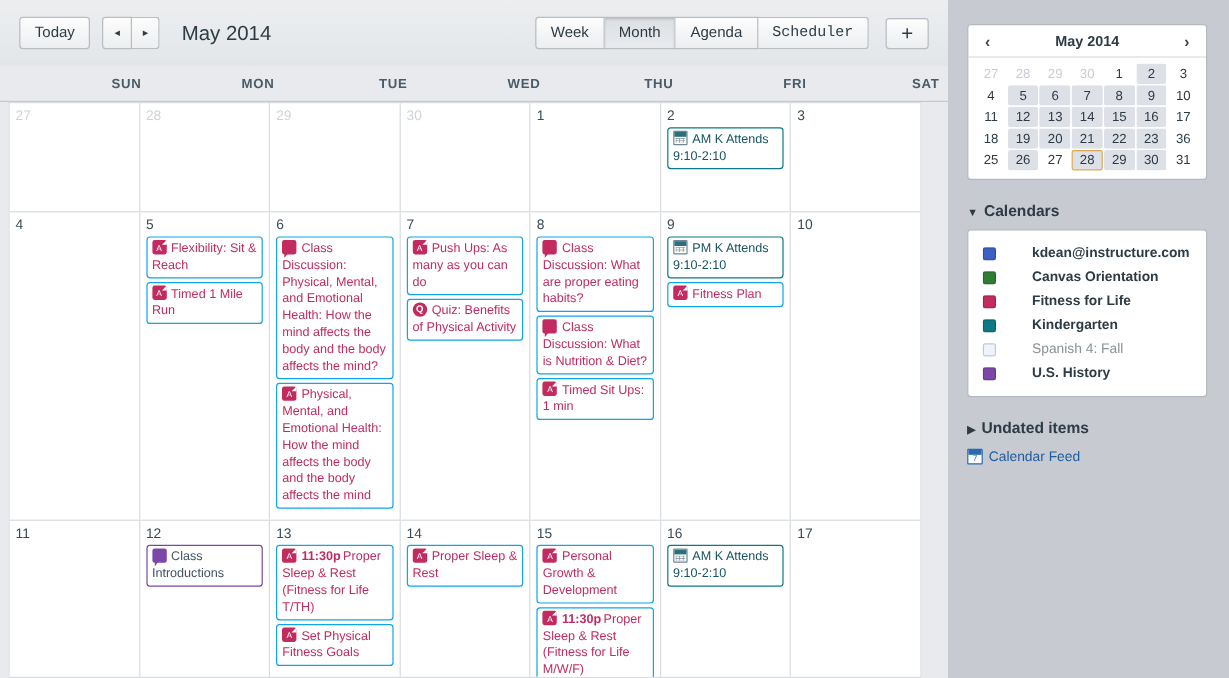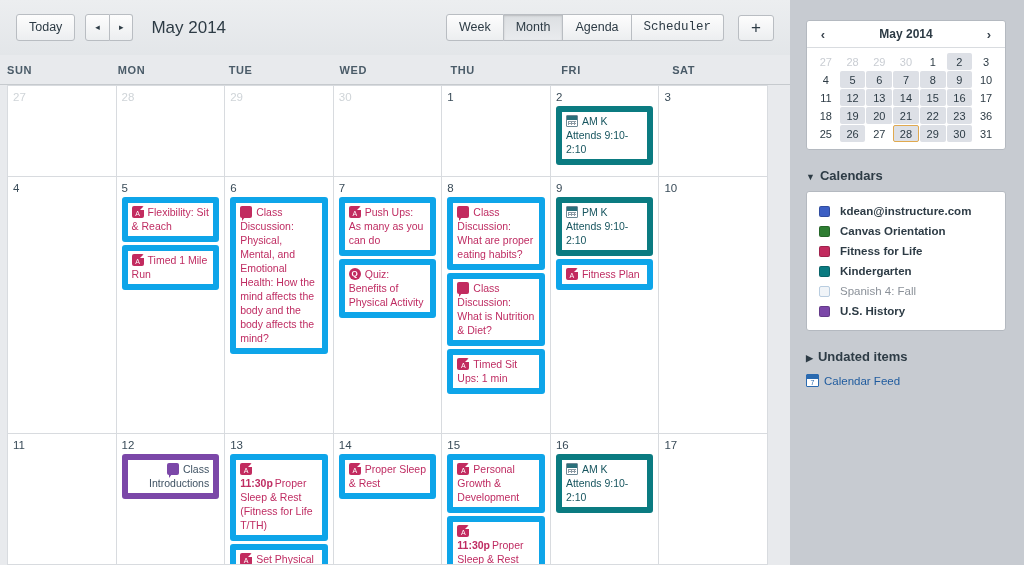--- a/index.html
+++ b/index.html
@@ -53,21 +53,21 @@
   }
   #add-btn { margin-left: 14px; padding: 4px 12px; font-size: 17px; line-height: 16px; }
 
   
   #weekdays {
     display: flex; height: 30px;
     padding: 0 7px;
     border-bottom: 1px solid #c6cace;
   }
   #weekdays .wd {
-    flex: 1 1 0; text-align: left;
+    flex: 1 1 0; text-align: right;
     font-size: 11px; font-weight: bold; letter-spacing: .6px;
     color: #4a5b68;
     line-height: 30px;
   }
 
   
   #grid {
     position: absolute;
     left: 7px; top: 85px; right: 22px; bottom: 0;
     background: #fff;
@@ -84,35 +84,35 @@
     border-right: 1px solid #d8dbdf;
     padding: 5px 5px 0 5px;
     position: relative;
     overflow: hidden;
   }
   .day-num { font-size: 11.5px; color: #394b58; margin-bottom: 3px; }
   .day-cell.other .day-num { color: #cfd4d8; }
 
   
   .evt {
-    border: 6px solid #0ea5e9;
+    border: 1px solid #0ea5e9;
     border-radius: 3px;
     margin-bottom: 3px;
     padding: 2px 4px 3px 4px;
     font-size: 10.5px;
     line-height: 14px;
     color: #bf2c62;
     background: #fff;
     cursor: pointer;
     overflow: hidden;
   }
   .evt .ttxt { display: inline; }
   .evt .time { font-weight: bold; margin-right: 2px; }
   .evt.teal { border-color: #0b7b81; color: #17555f; }
-  .evt.purple { border-color: #7b47a8; color: #3f5263; text-align: right; }
+  .evt.purple { border-color: #7b47a8; color: #3f5263; }
 
   .ico {
     display: inline-block;
     width: 12px; height: 12px;
     vertical-align: -2px;
     margin-right: 4px;
     border-radius: 2px;
     position: relative;
   }
   
@@ -220,21 +220,21 @@
   .cal-item {
     display: flex; align-items: center;
     padding: 4px 10px 4px 12px;
     cursor: pointer;
   }
   .swatch {
     width: 11px; height: 11px; border-radius: 2px;
     margin-right: 10px; flex: 0 0 auto;
     border: 1px solid rgba(0,0,0,.18);
   }
-  .cal-name { font-size: 11.5px; font-weight: bold; color: #2d3b45; }
+  .cal-name { font-size: 11.5px; font-weight: bold; color: #2d3b45; margin-left: 20px; }
   .cal-item.off .cal-name { font-weight: normal; color: #8b9199; }
   .cal-item.off .swatch { background: #f0f4f8 !important; border-color: #b9cde0; }
 
   #undated { }
   #feed-row { margin-top: 10px; display: flex; align-items: center; cursor: pointer; }
   #feed-icon {
     width: 13px; height: 13px; margin-right: 5px;
     background: #fff; border: 1px solid #2a6ab0; border-radius: 1px;
     position: relative; flex: 0 0 auto;
   }
@@ -311,20 +311,21 @@
             <div class="day-num">4</div>
           </div>
           <div class="day-cell">
             <div class="day-num">5</div>
             <div class="evt"><span class="ico assignment"></span><span class="ttxt">Flexibility: Sit &amp; Reach</span></div>
             <div class="evt"><span class="ico assignment"></span><span class="ttxt">Timed 1 Mile Run</span></div>
           </div>
           <div class="day-cell">
             <div class="day-num">6</div>
             <div class="evt"><span class="ico discussion"></span><span class="ttxt">Class Discussion: Physical, Mental, and Emotional Health: How the mind affects the body and the body affects the mind?</span></div>
+            <div class="evt"><span class="ico assignment"></span><span class="ttxt">Physical, Mental, and Emotional Health: How the mind affects the body and the body affects the mind</span></div>
           </div>
           <div class="day-cell">
             <div class="day-num">7</div>
             <div class="evt"><span class="ico assignment"></span><span class="ttxt">Push Ups: As many as you can do</span></div>
             <div class="evt"><span class="ico quiz"></span><span class="ttxt">Quiz: Benefits of Physical Activity</span></div>
           </div>
           <div class="day-cell">
             <div class="day-num">8</div>
             <div class="evt"><span class="ico discussion"></span><span class="ttxt">Class Discussion: What are proper eating habits?</span></div>
             <div class="evt"><span class="ico discussion"></span><span class="ttxt">Class Discussion: What is Nutrition &amp; Diet?</span></div>

